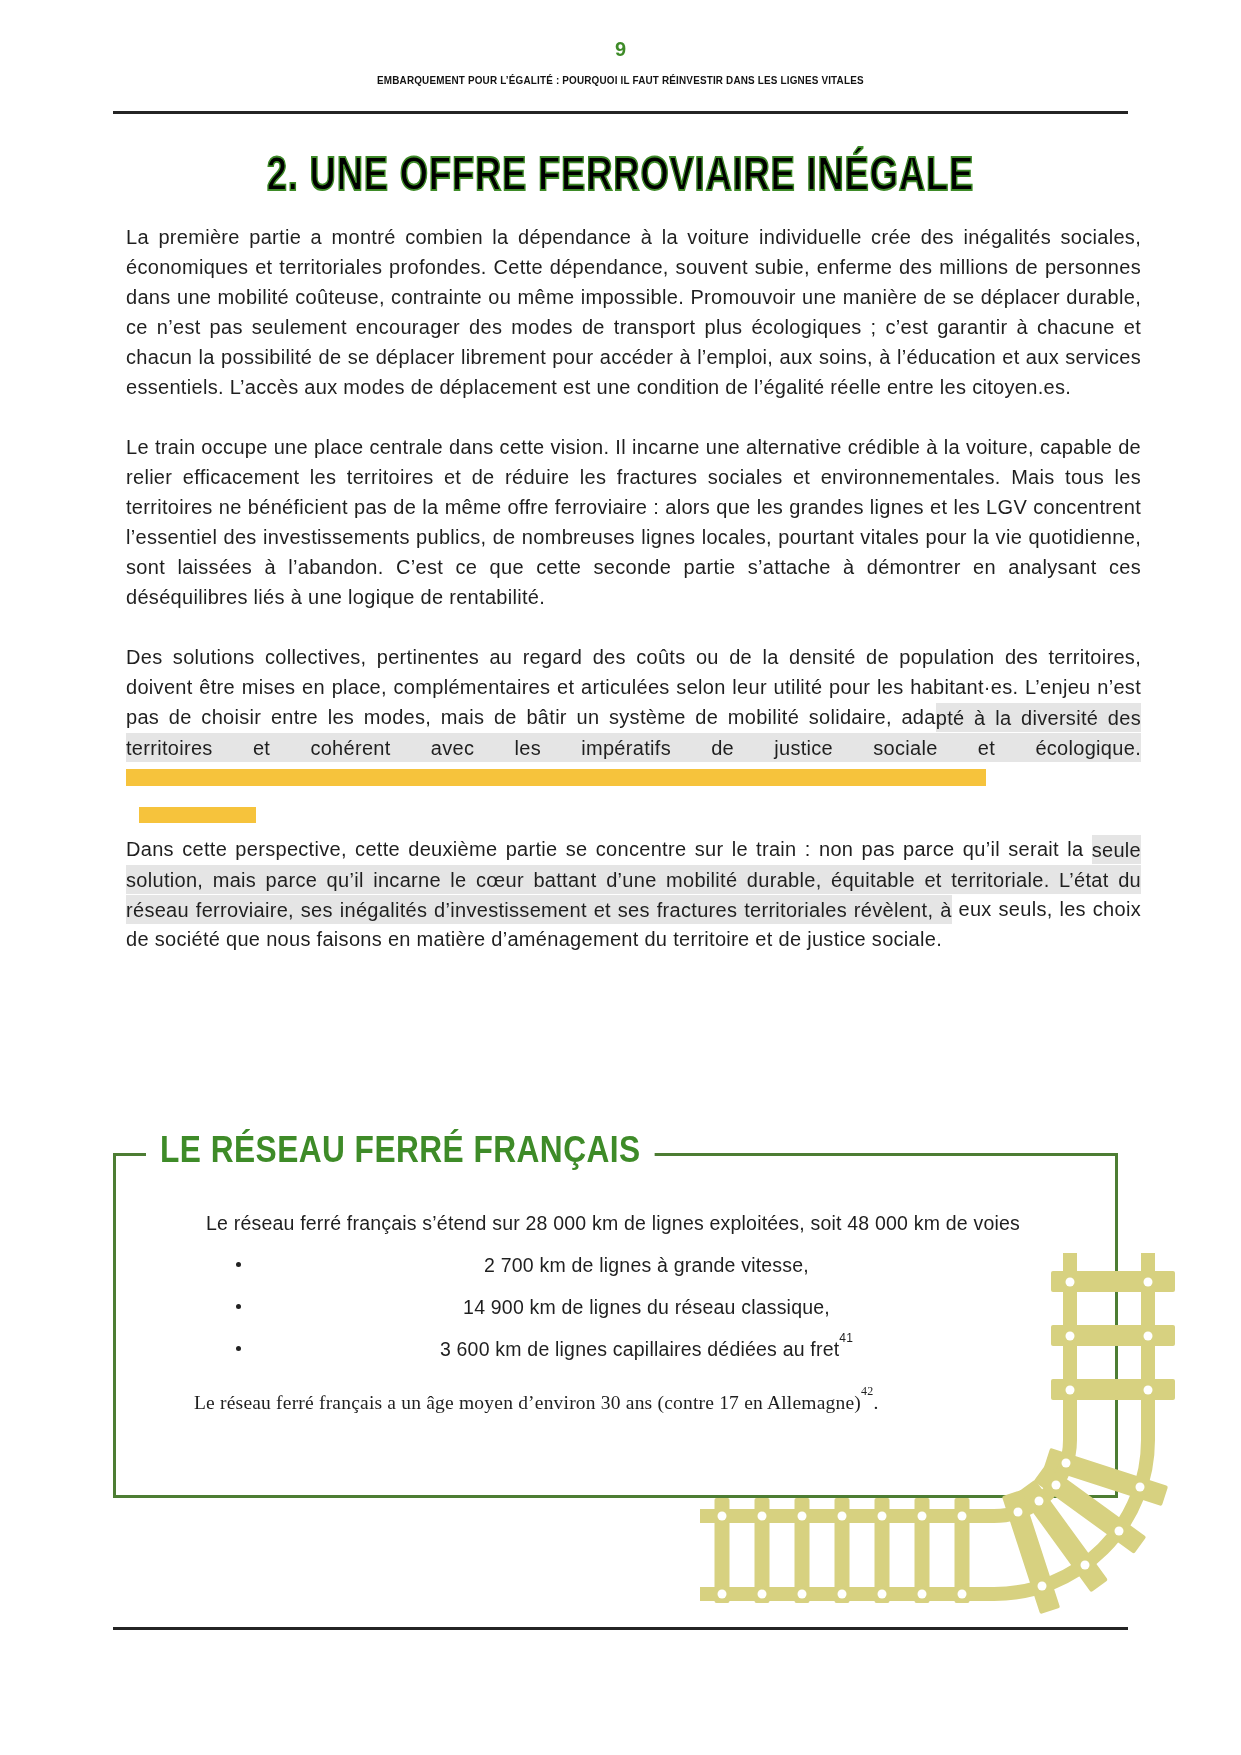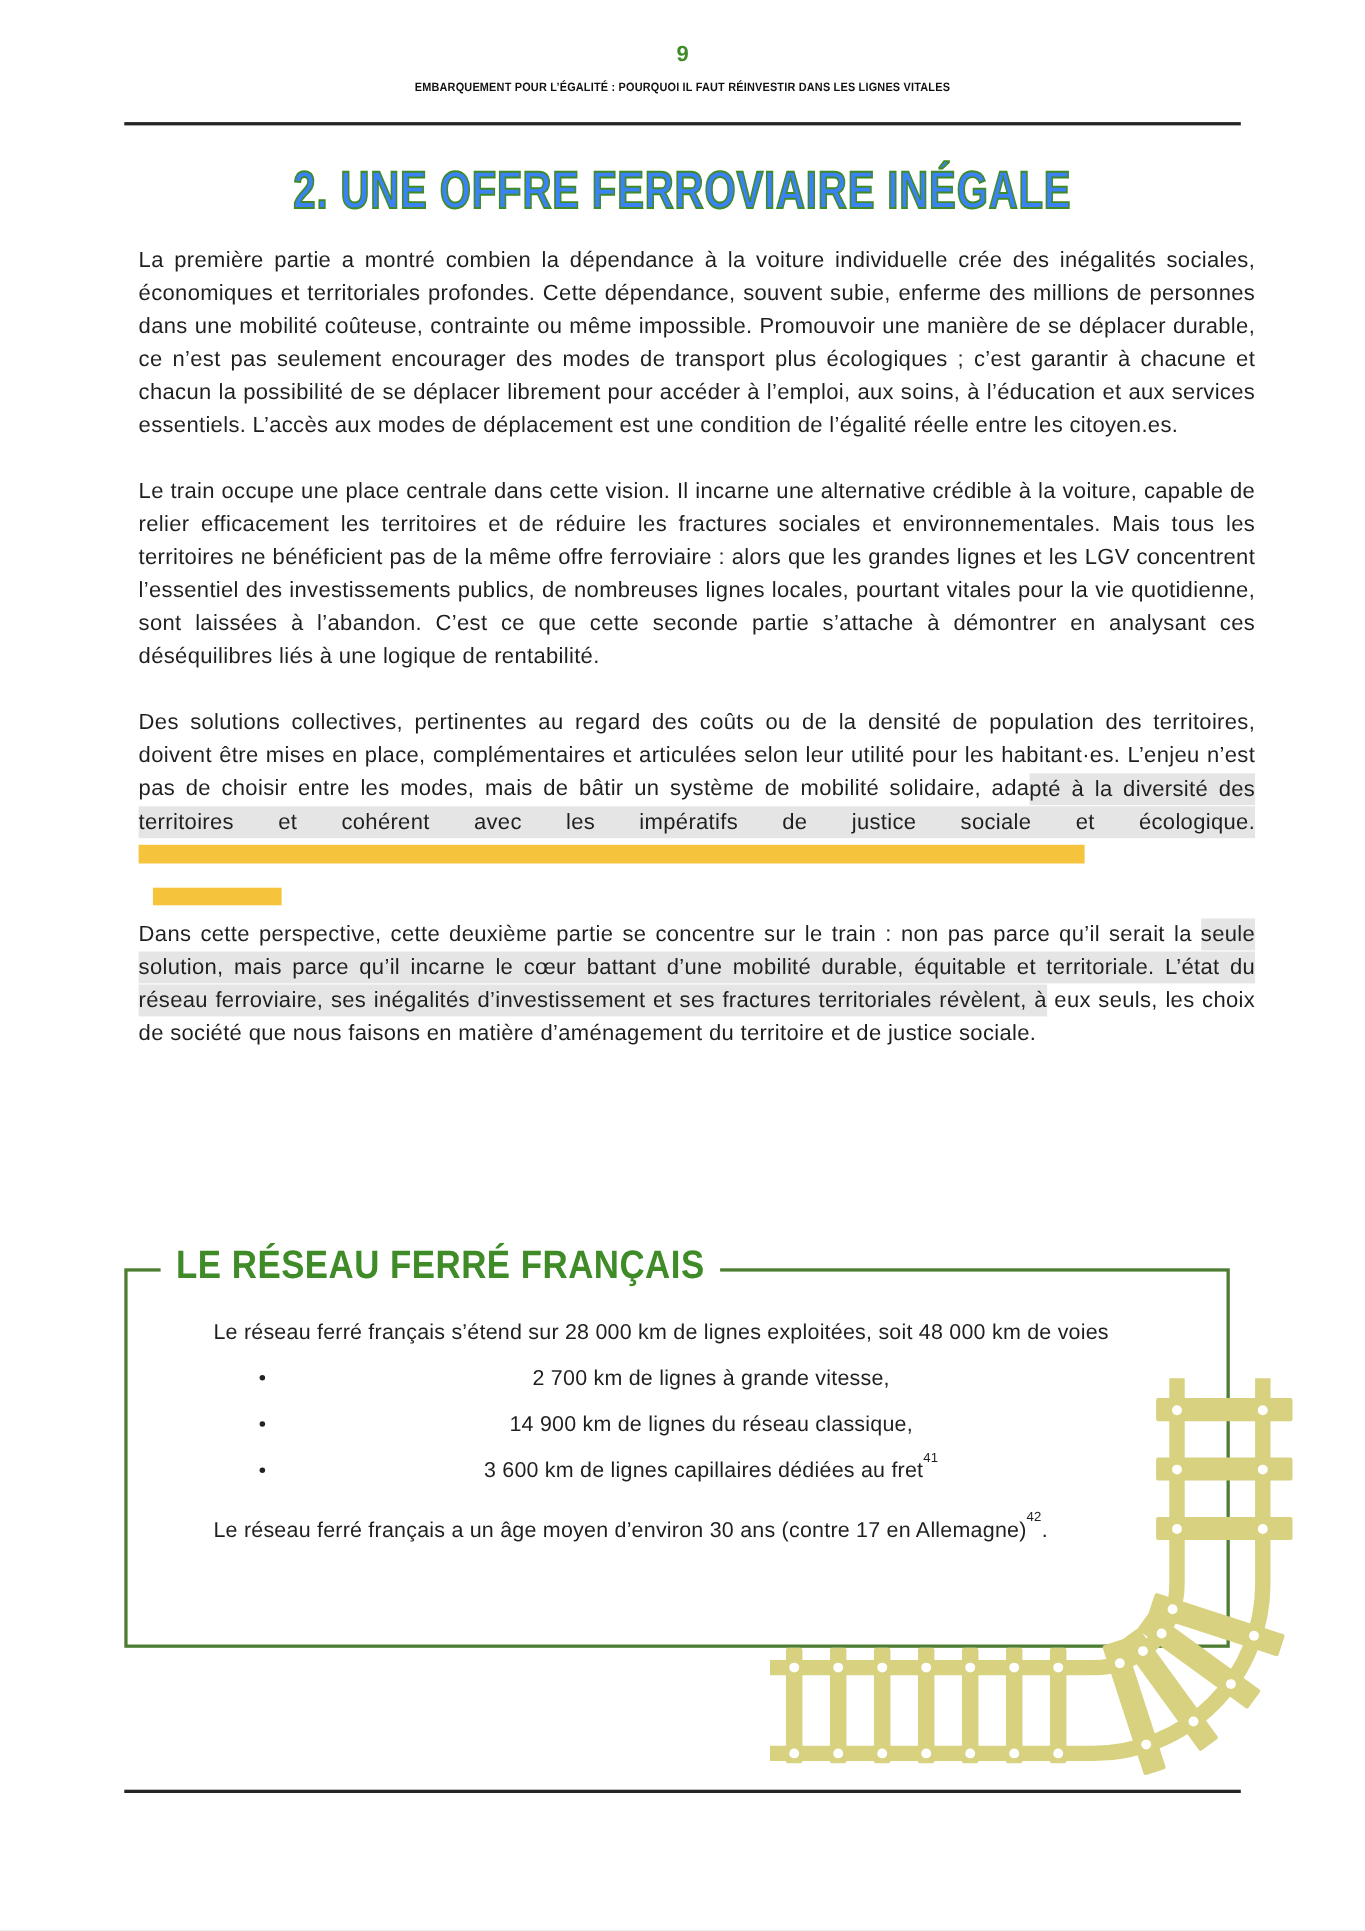--- a/index.html
+++ b/index.html
@@ -22,21 +22,21 @@
     text-align:center;font-size:11px;font-weight:bold;color:#121212;
     letter-spacing:.2px;
   }
   .running-head span{display:inline-block;transform:scaleX(.9);transform-origin:center;white-space:nowrap;}
   .rule{position:absolute;left:113px;width:1015px;height:3px;background:#242424;}
   .rule-top{top:111px;}
   .rule-bottom{top:1627px;height:2.5px;}
   
   .section-title{
     position:absolute;top:146px;left:0;width:100%;
-    text-align:center;font-size:48px;font-weight:bold;color:#3b82f6;
+    text-align:center;font-size:48px;font-weight:bold;color:#000000;
     -webkit-text-stroke:1.8px #3e8b28;
     letter-spacing:1px;white-space:nowrap;
   }
   .section-title span{display:inline-block;transform:scaleX(.76);transform-origin:center;}
   
   .body-copy{
     position:absolute;top:222px;left:126px;width:1015px;
     font-size:20px;line-height:30px;letter-spacing:.3px;
     text-align:justify;
   }
@@ -65,31 +65,31 @@
     background:#ffffff;padding:0 16px;
     font-size:36px;font-weight:bold;color:#3e8b28;
     letter-spacing:.5px;white-space:nowrap;
     transform:scaleX(.88);transform-origin:left center;
   }
   .callout-inner{
     padding:40px 78px 0 30px;
     font-size:19.5px;line-height:30px;letter-spacing:.2px;
     text-align:justify;
   }
-  .callout-intro{margin:0;}
+  .callout-intro{margin:12px;}
   .bullet-list{
     list-style:none;margin:4px 0 0 0;padding:0 0 0 62px;
     text-align:center;
   }
   .bullet-list li{position:relative;margin-top:12px;}
   .bullet-list li::before{
     content:"";position:absolute;left:-20px;top:12px;
     width:5px;height:5px;border-radius:50%;background:#222;
   }
-  .callout-note{margin:24px 0 0 0;text-align:left;}
+  .callout-note{margin:24px 0 0 0;text-align:left;font-family:Liberation Serif, serif;}
   sup{font-size:12px;line-height:0;position:relative;top:-7px;}
   
   .railway{position:absolute;top:0;left:0;width:1241px;height:1755px;pointer-events:none;}
 </style>
 </head>
 <body>
 
 <div class="page">
 
   <div class="page-number">9</div>

